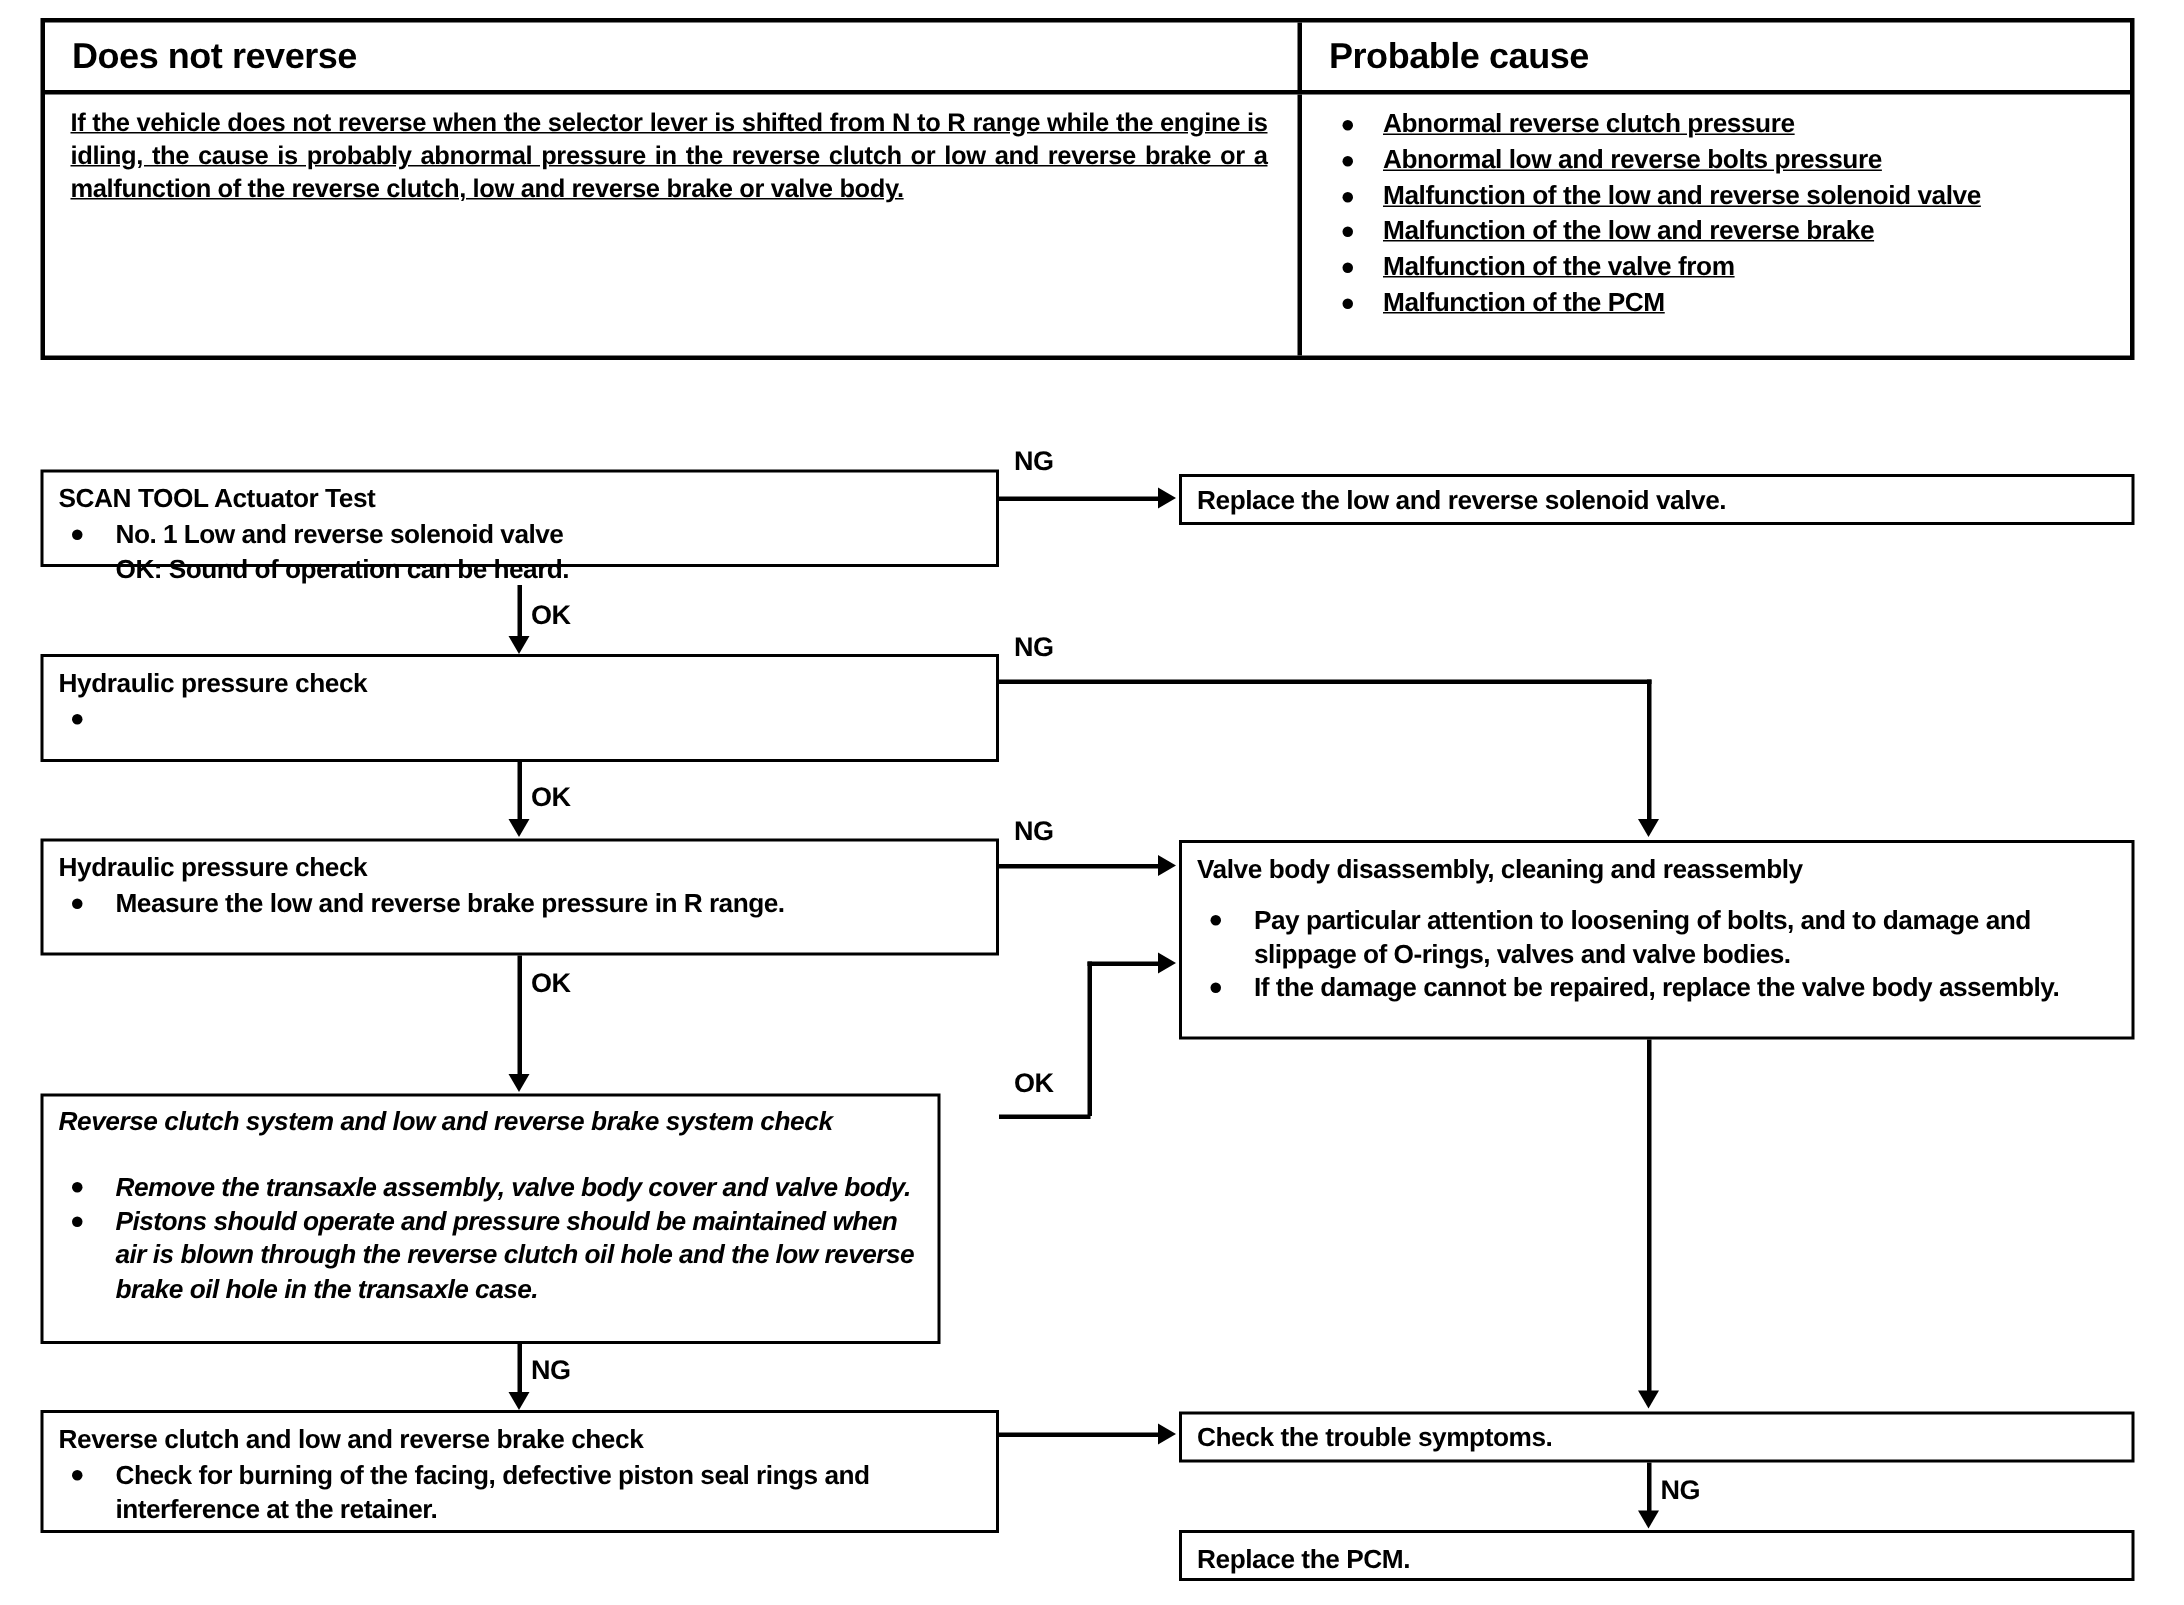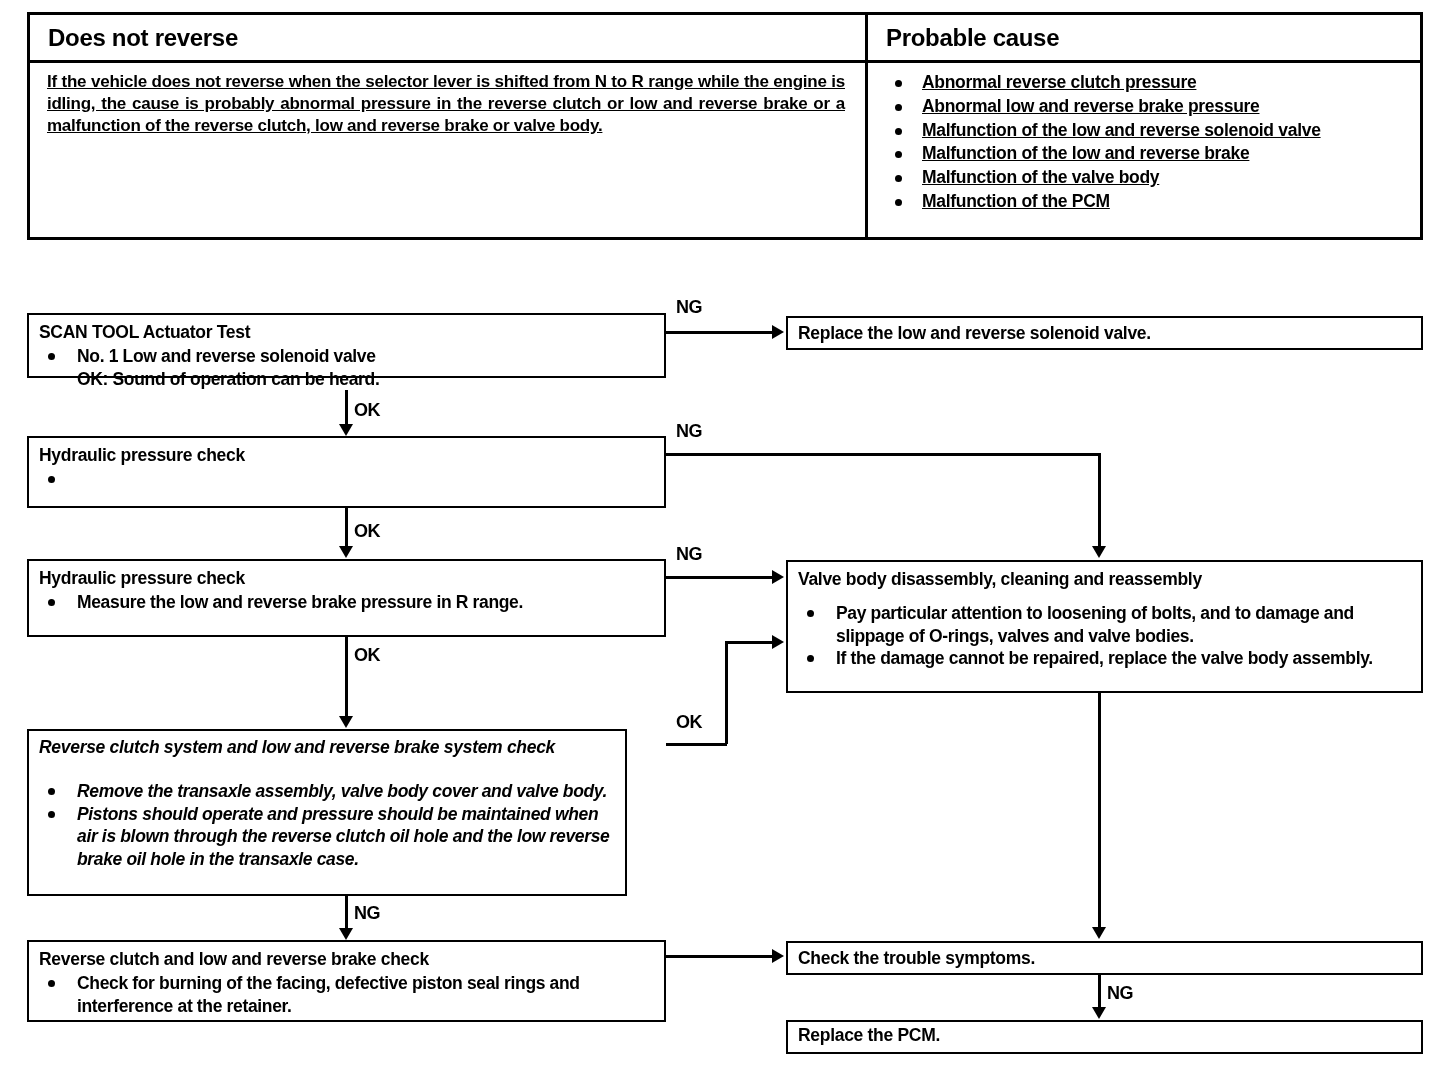--- a/index.html
+++ b/index.html
@@ -184,24 +184,24 @@
     <div class="col-left tbl-head-cell">Does not reverse</div>
     <div class="col-right tbl-head-cell">Probable cause</div>
   </div>
   <div class="tbl-body-row">
     <div class="col-left tbl-body-cell">
       <div class="desc-text">If the vehicle does not reverse when the selector lever is shifted from N to R range while the engine is idling, the cause is probably abnormal pressure in the reverse clutch or low and reverse brake or a malfunction of the reverse clutch, low and reverse brake or valve body.</div>
     </div>
     <div class="col-right tbl-body-cell">
       <ul class="cause-list">
         <li><span class="bdot"></span><span>Abnormal reverse clutch pressure</span></li>
-        <li><span class="bdot"></span><span>Abnormal low and reverse brake pressure</span></li>
+        <li><span class="bdot"></span><span>Abnormal low and reverse bolts pressure</span></li>
         <li><span class="bdot"></span><span>Malfunction of the low and reverse solenoid valve</span></li>
         <li><span class="bdot"></span><span>Malfunction of the low and reverse brake</span></li>
-        <li><span class="bdot"></span><span>Malfunction of the valve body</span></li>
+        <li><span class="bdot"></span><span>Malfunction of the valve from</span></li>
         <li><span class="bdot"></span><span>Malfunction of the PCM</span></li>
       </ul>
     </div>
   </div>
 </div>
 
 <div id="flowchart">
 
   <div class="fbox" style="left:27px; top:313px; width:639px; height:65px;">
     <div class="ftitle strong">SCAN TOOL Actuator Test</div>
@@ -249,21 +249,21 @@
     <div class="ftitle">Check the trouble symptoms.</div>
   </div>
 
   <div class="fbox" style="left:27px; top:940px; width:639px; height:82px;">
     <div class="ftitle">Reverse clutch and low and reverse brake check</div>
     <ul class="flist">
       <li style="white-space:normal;"><span class="bdot"></span><span>Check for burning of the facing, defective piston seal rings and interference at the retainer.</span></li>
     </ul>
   </div>
 
-  <div class="fbox" style="left:786px; top:1020px; width:637px; height:34px; display:flex; align-items:flex-end;">
+  <div class="fbox" style="left:786px; top:1020px; width:637px; height:34px; display:flex; align-items:flex-start;">
     <div class="ftitle">Replace the PCM.</div>
   </div>
 
   <div class="ln-h" style="left:666px; top:331px; width:108px;"></div>
   <div class="arrow-r" style="left:772px; top:325px;"></div>
   <div class="edge-label" style="left:676px; top:297px;">NG</div>
 
   <div class="ln-v" style="left:345px; top:390px; height:36px;"></div>
   <div class="arrow-d" style="left:339px; top:424px;"></div>
   <div class="edge-label" style="left:354px; top:400px;">OK</div>

